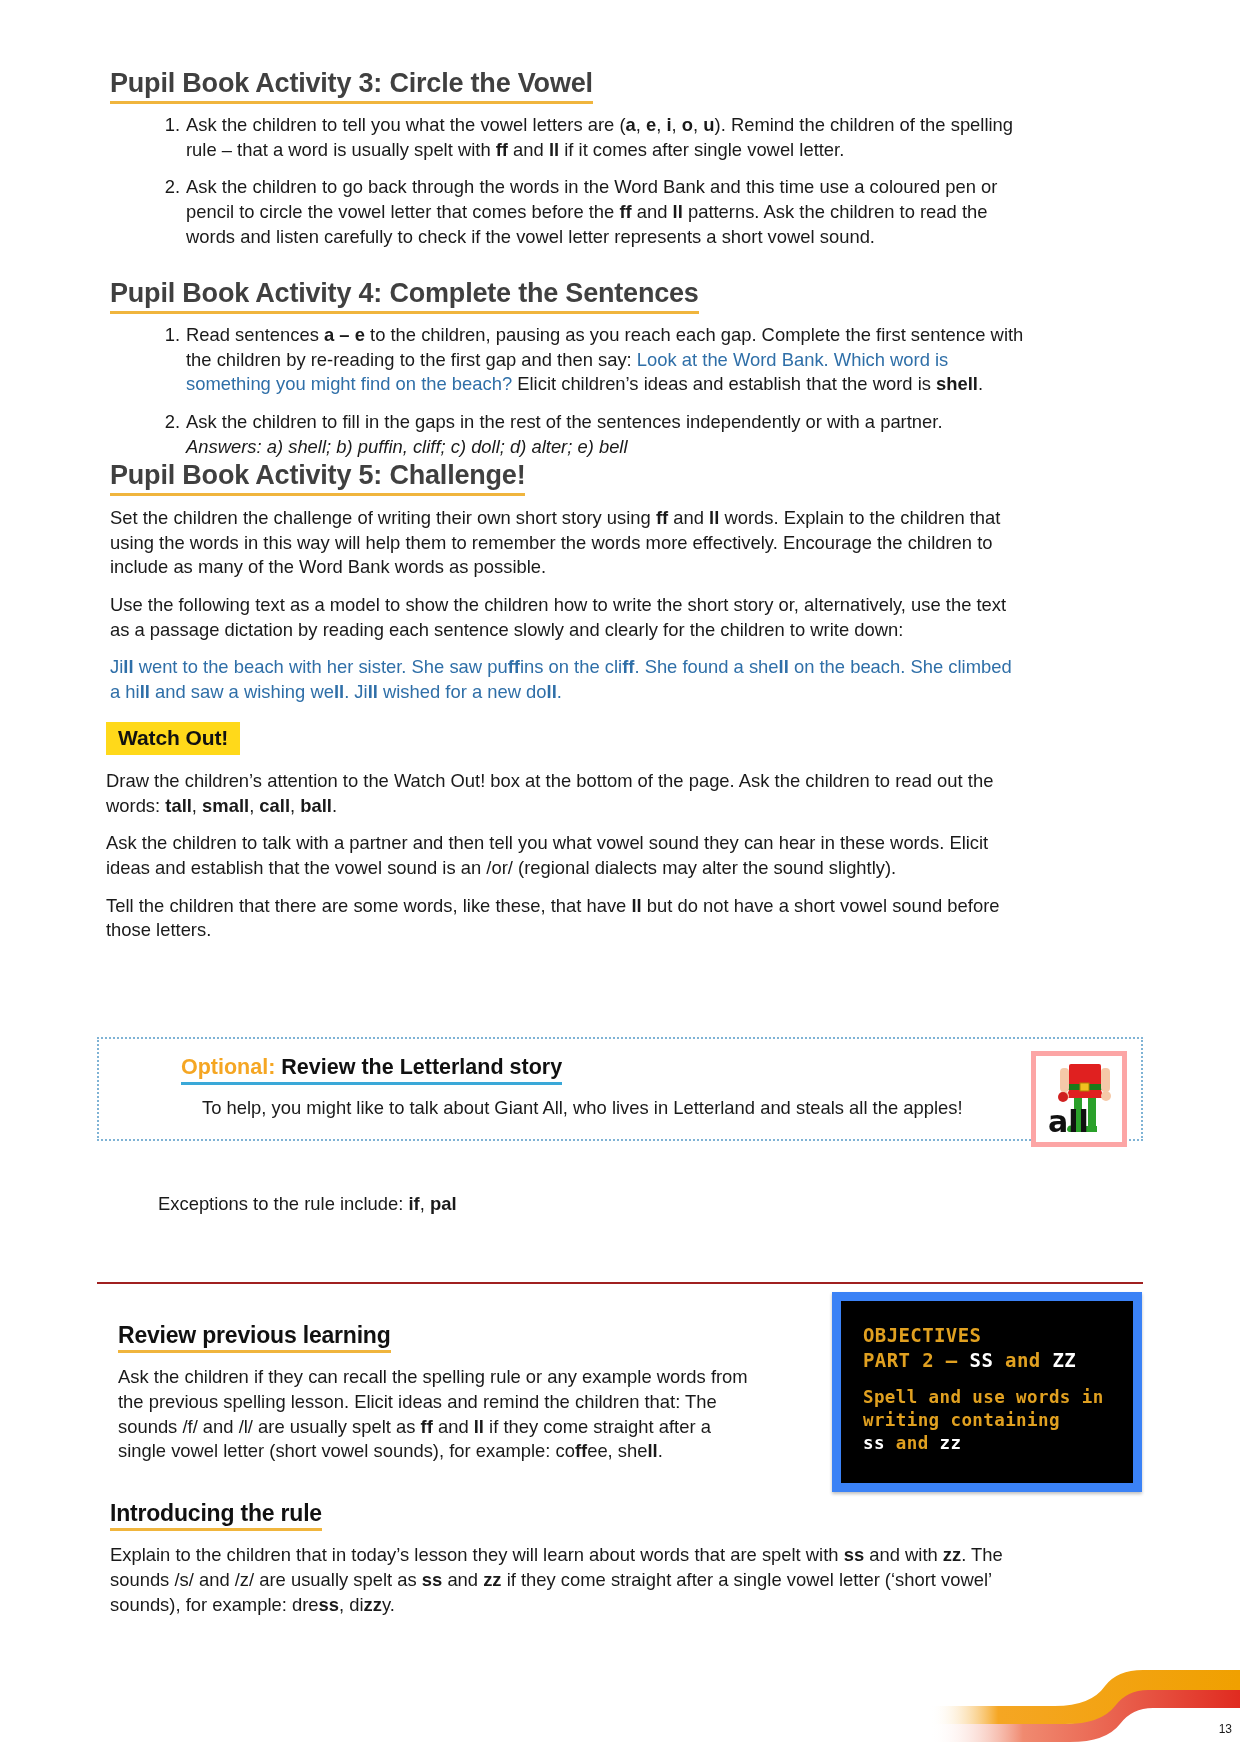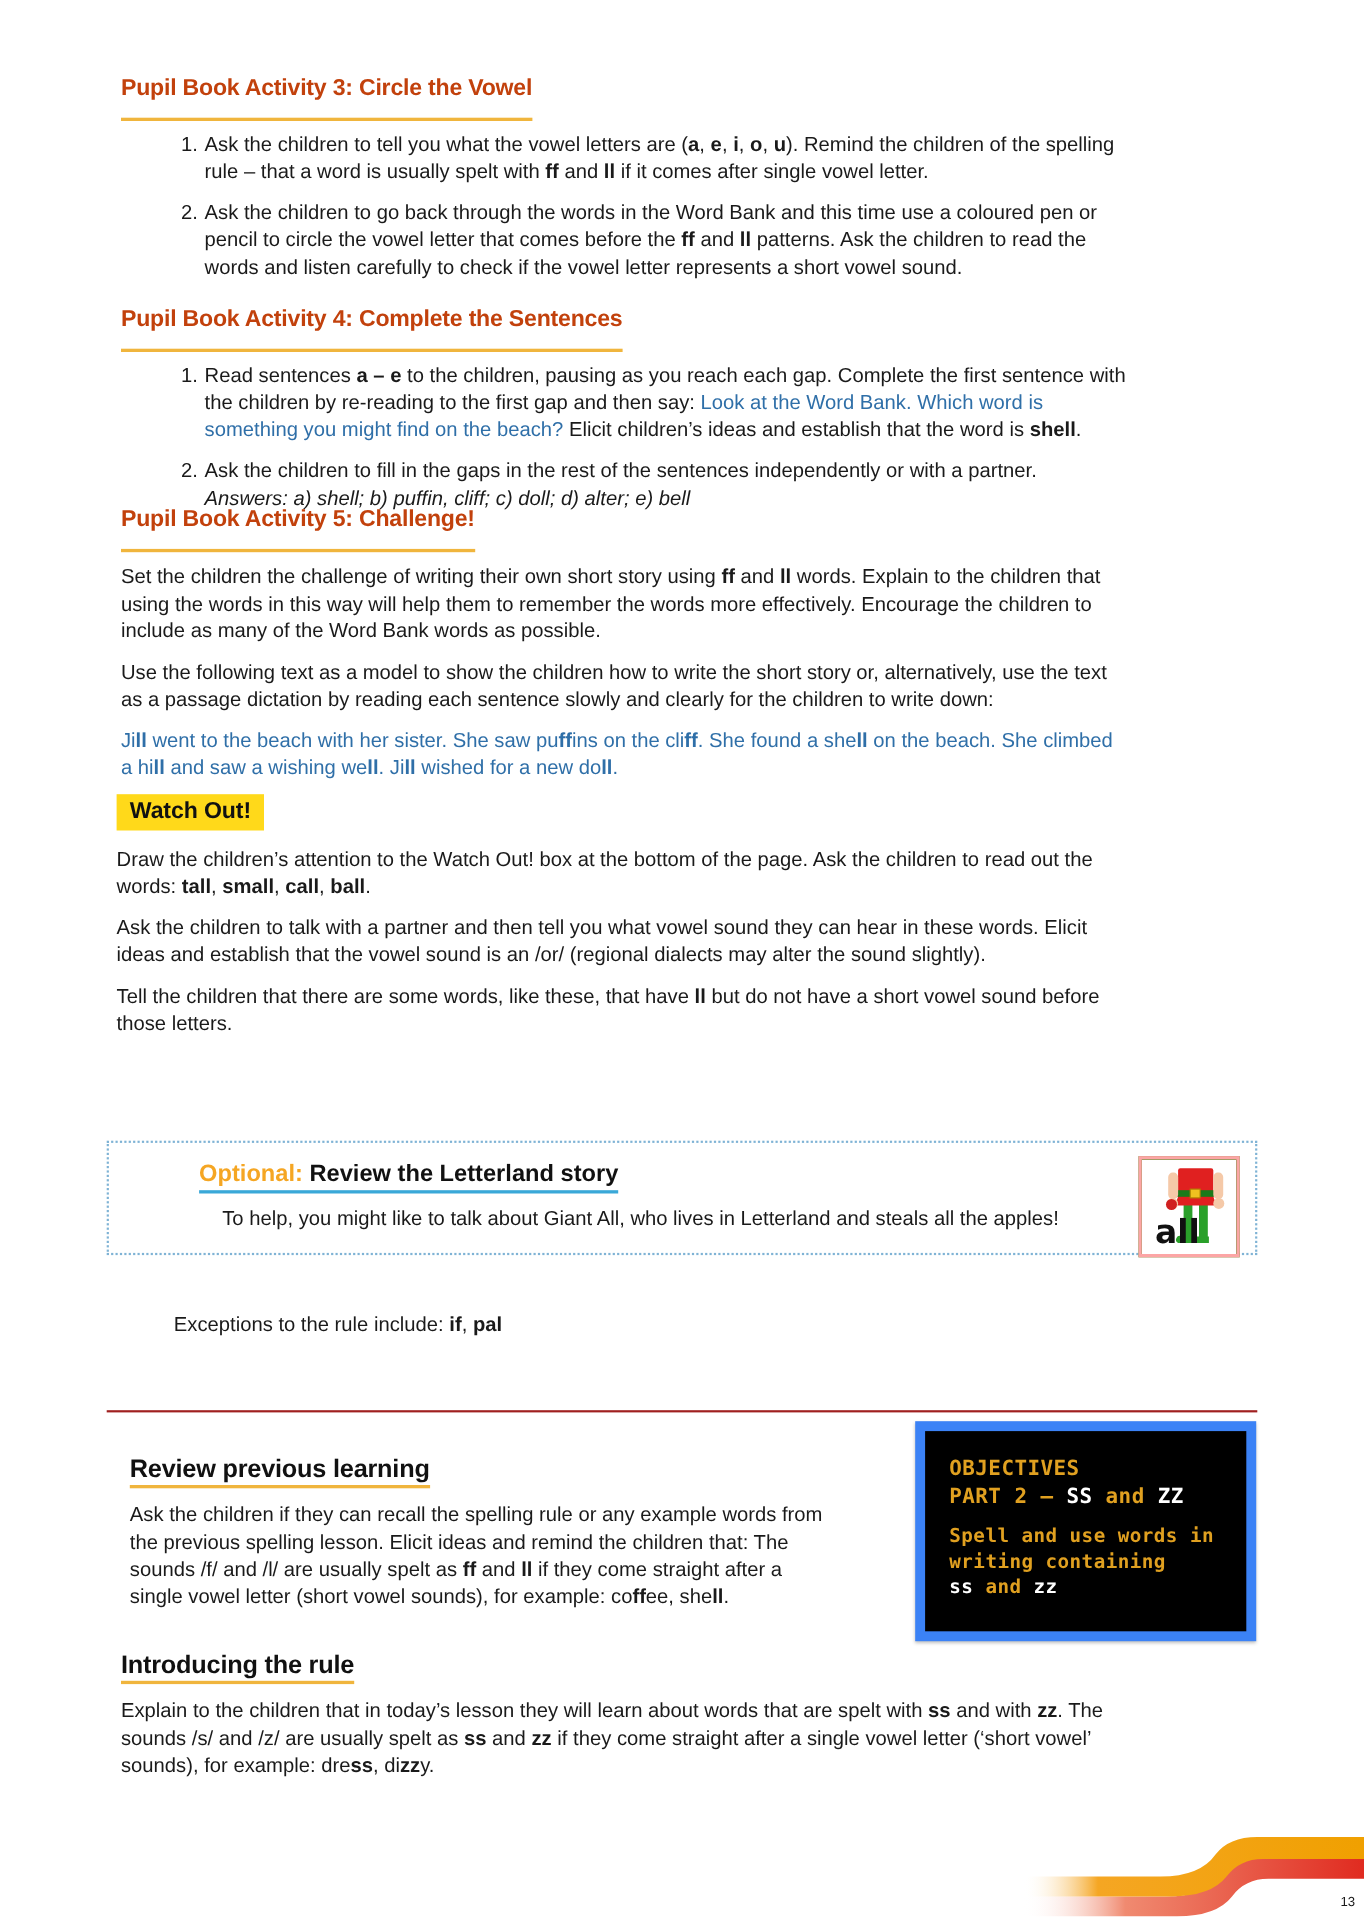--- a/index.html
+++ b/index.html
@@ -15,26 +15,26 @@
     position: relative;
     width: 1240px;
     height: 1754px;
     background: #ffffff;
     overflow: hidden;
     box-sizing: border-box;
   }
 
   
   .h-activity {
-    font-size: 21px;
+    font-size: 27px;
     font-weight: bold;
     letter-spacing: -0.2px;
-    color: #c2410c;
+    color: #404040;
     display: inline-block;
-    padding-bottom: 15px;
+    padding-bottom: 2px;
     border-bottom: 3px solid #f0b53d;
     line-height: 1.15;
   }
   .h-section {
     font-size: 23px;
     font-weight: bold;
     letter-spacing: -0.2px;
     color: #111111;
     display: inline-block;
     padding-bottom: 2px;
@@ -106,22 +106,22 @@
   .optional-head .opt-word { color: #f5a623; }
   .optional-head .opt-rest { color: #111111; }
 
   
   .letterland-card {
     position: absolute;
     right: 14px;
     top: 12px;
     width: 86px;
     height: 86px;
-    border: 3px solid #fca5a5;
-    background: #4d7c0f;
+    border: 5px solid #fca5a5;
+    background: #22c55e;
     overflow: hidden;
   }
 
   
   .red-rule {
     height: 2px;
     background: #a02020;
     width: 100%;
   }
 

